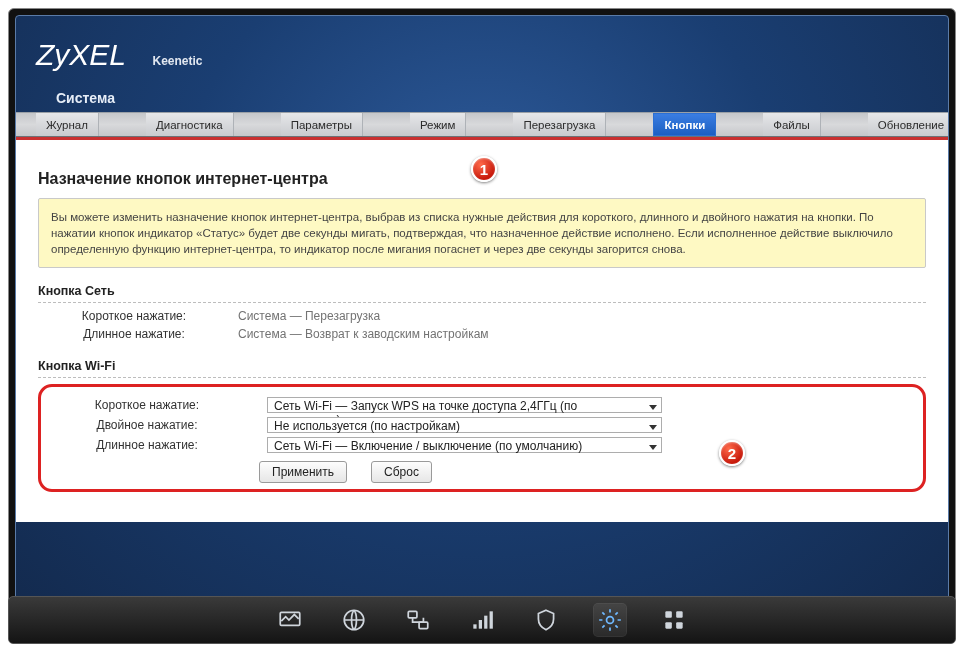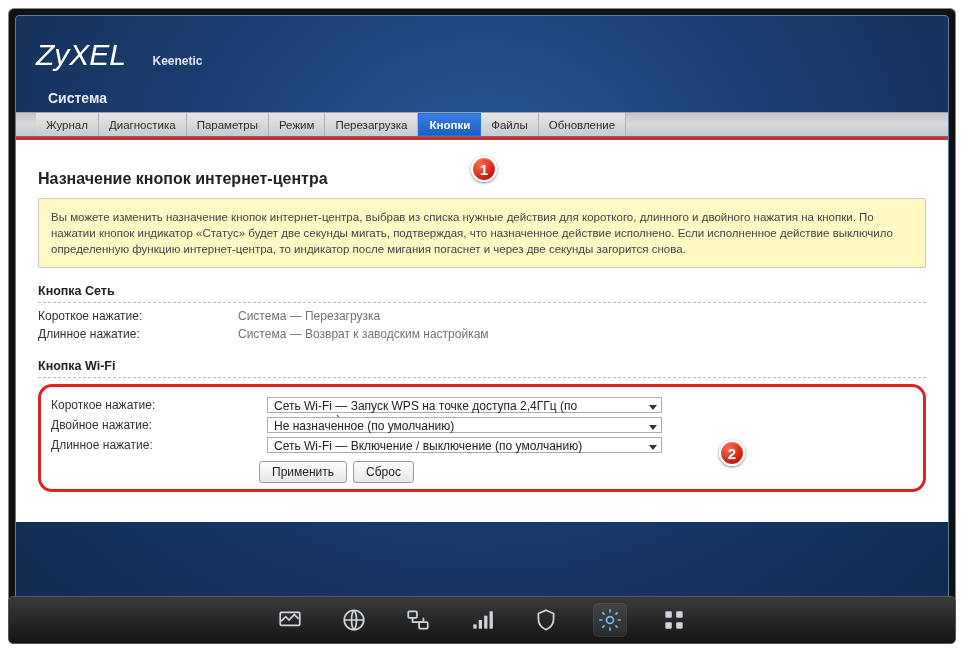--- a/index.html
+++ b/index.html
@@ -43,29 +43,31 @@
     font-size: 12px;
     font-weight: bold;
     margin-left: 22px;
     color: #e1e7f0;
   }
   .section-title {
     padding: 10px 20px 6px 32px;
     font-size: 14px;
     font-weight: bold;
     color: #e6edf7;
+    margin-left: 8px;
   }
   .tabs {
     display: flex;
     align-items: flex-end;
     padding: 0 20px;
     background: linear-gradient(#c5c7ca 0%, #d8d9db 50%, #c5c7ca 100%);
     height: 25px;
     border-top: 1px solid #9aa0a6;
     border-bottom: 1px solid #6d7277;
+    gap: 47px;
   }
   .tab {
     padding: 4px 10px;
     font-size: 11.5px;
     color: #2b2b2b;
     background: linear-gradient(#e6e7e9, #c9cbcf);
     border-right: 1px solid #aeb2b7;
     cursor: pointer;
     height: 100%;
     display: flex;
@@ -109,21 +111,21 @@
     padding-bottom: 4px;
   }
   .row {
     display: flex;
     align-items: center;
     font-size: 12px;
     padding: 2px 0;
   }
   .row-label {
     width: 200px;
-    text-align: left;
+    text-align: center;
     padding-right: 8px;
     color: #333;
   }
   .row-value-static {
     color: #737373;
     text-align: center;
   }
   .select {
     width: 395px;
     height: 16px;
@@ -144,21 +146,21 @@
     border-top: 5px solid #333;
   }
   .highlight-box {
     border: 3px solid #d22;
     border-radius: 14px;
     padding: 8px 10px 6px 10px;
     margin-top: 6px;
   }
   .buttons-row {
     display: flex;
-    gap: 6px;
+    gap: 24px;
     padding-top: 6px;
     padding-left: 208px;
   }
   .btn {
     background: linear-gradient(#fdfdfd, #e6e6e6);
     border: 1px solid #9a9a9a;
     border-radius: 3px;
     font-size: 12px;
     padding: 3px 12px;
     cursor: pointer;
@@ -253,21 +255,21 @@
           <div class="row">
             <div class="row-label">Короткое нажатие:</div>
             <div class="select">
               <span>Сеть Wi-Fi — Запуск WPS на точке доступа 2,4ГГц (по умолчанию)</span>
               <span class="caret"></span>
             </div>
           </div>
           <div class="row">
             <div class="row-label">Двойное нажатие:</div>
             <div class="select">
-              <span>Не назначенное (по умолчанию)</span>
+              <span>Не используется (по настройкам)</span>
               <span class="caret"></span>
             </div>
           </div>
           <div class="row">
             <div class="row-label">Длинное нажатие:</div>
             <div class="select">
               <span>Сеть Wi-Fi — Включение / выключение (по умолчанию)</span>
               <span class="caret"></span>
             </div>
           </div>

